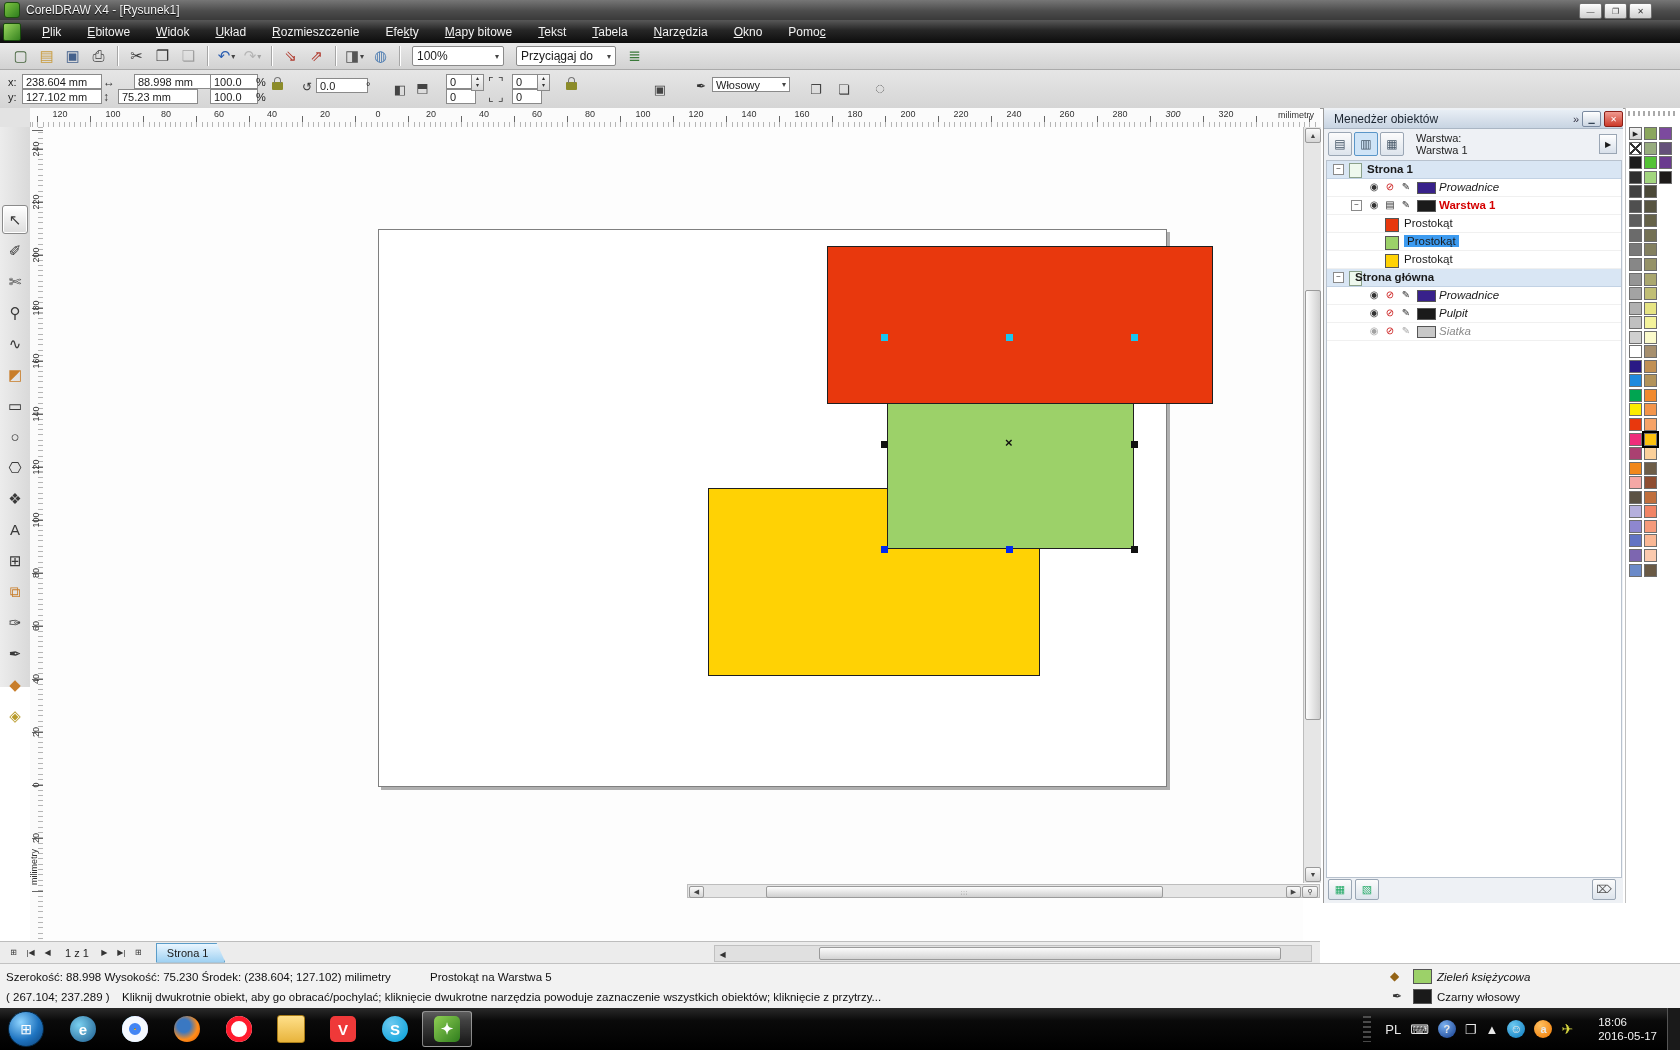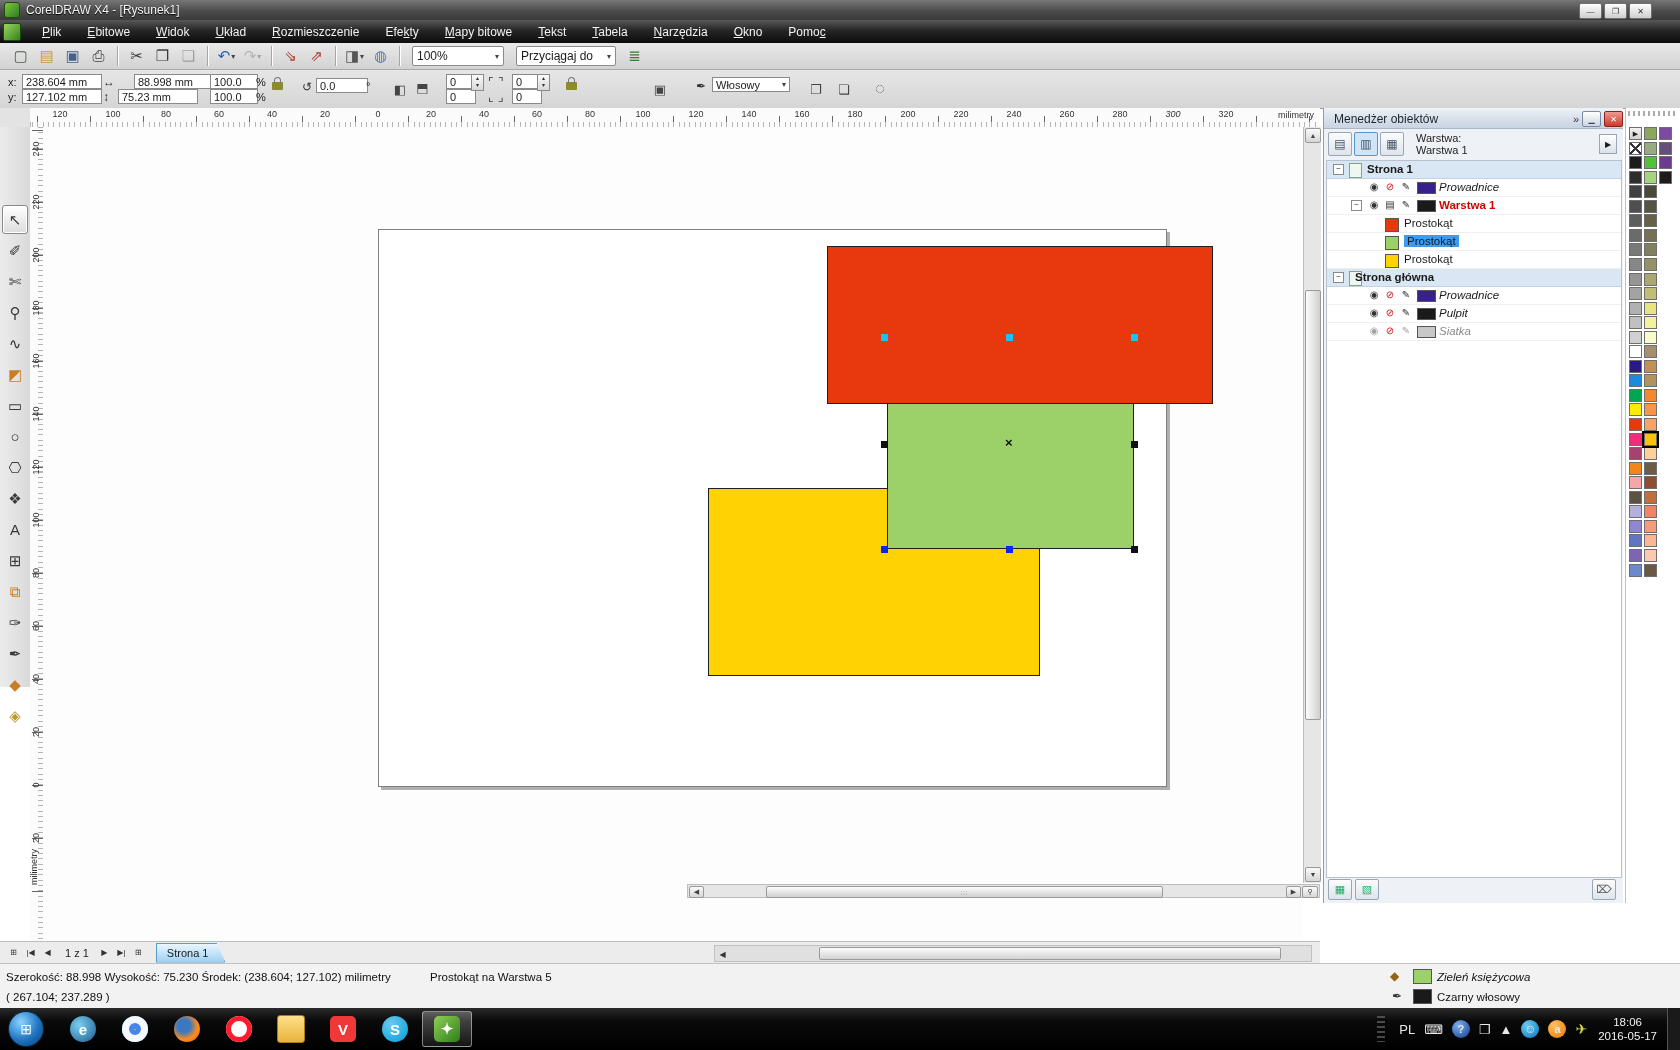--- a/index.html
+++ b/index.html
@@ -202,21 +202,21 @@
   .icon-skype{background:radial-gradient(circle at 35% 30%,#6cc9f0,#009ed8);border-radius:50%;}
   .icon-corel{background:linear-gradient(135deg,#8fd054,#2f7d1d);border-radius:5px;color:#fff;}
   #tray{margin-left:auto;display:flex;align-items:center;color:#e8e8e8;}
   #tray-grip{width:8px;height:26px;margin-right:14px;
     background:repeating-linear-gradient(#666 0 2px,transparent 2px 5px);opacity:.7;}
   .tray-item{margin-right:9px;font-size:13px;color:#e8e8e8;display:flex;align-items:center;justify-content:center;}
   .tray-item.tray-help{width:18px;height:18px;border-radius:50%;background:radial-gradient(circle at 35% 30%,#7ab0f0,#123a8c);font-size:11px;font-weight:bold;}
   .tray-item.tray-gg{width:18px;height:18px;border-radius:50%;background:radial-gradient(circle at 35% 30%,#6cc9f0,#0a7ac0);font-size:12px;}
   .tray-item.tray-avast{width:18px;height:18px;border-radius:50%;background:radial-gradient(circle at 35% 30%,#ffc060,#f07800);font-size:11px;font-weight:bold;}
   .tray-item.tray-plane{color:#d8d840;font-size:14px;}
-  #clock{text-align:center;font-size:11.5px;line-height:14px;color:#f0f0f0;margin:0 10px 0 2px;}
+  #clock{text-align:left;font-size:11.5px;line-height:14px;color:#f0f0f0;margin:0 10px 0 16px;}
   #show-desktop{width:12px;height:42px;border-left:1px solid #555;background:#1a1a1a;}
 </style>
 </head>
 <body>
 
 <div id="app">
 
   <div id="titlebar">
     <div class="appicon"></div>
     <span class="title">CorelDRAW X4 - [Rysunek1]</span>
@@ -458,20 +458,21 @@
     <div id="nav-scroll">
       <div class="nav-btn" style="position:absolute;left:0;top:1px;">◀</div>
       <div id="nav-thumb"></div>
     </div>
   </div>
 
   <div id="statusbar">
     <span class="abs" style="left:6px;top:7px;">Szerokość: 88.998  Wysokość: 75.230  Środek: (238.604; 127.102) milimetry</span>
     <span class="abs" style="left:430px;top:7px;">Prostokąt na Warstwa 5</span>
     <span class="abs" style="left:6px;top:27px;">( 267.104; 237.289 )</span>
+    <span class="abs" style="left:122px;top:27px;width:1240px;white-space:nowrap;overflow:hidden;">Kliknij dwukrotnie obiekt, aby go obracać/pochylać; kliknięcie dwukrotne narzędzia powoduje zaznaczenie wszystkich obiektów; kliknięcie z przytrzy...</span>
     <span class="abs status-icon" style="left:1390px;top:5px;">◆</span>
     <span class="abs" style="left:1408px;top:5px;font-style:italic;">
       <span class="swatch" id="fill-swatch" style="background: rgb(156, 209, 105);"></span><span>Zieleń księżycowa</span>
     </span>
     <span class="abs status-icon" style="left:1392px;top:25px;color:#333;">✒</span>
     <span class="abs" style="left:1408px;top:25px;">
       <span class="swatch" id="outline-swatch" style="background: rgb(26, 26, 26);"></span><span>Czarny włosowy</span>
     </span>
   </div>
 

